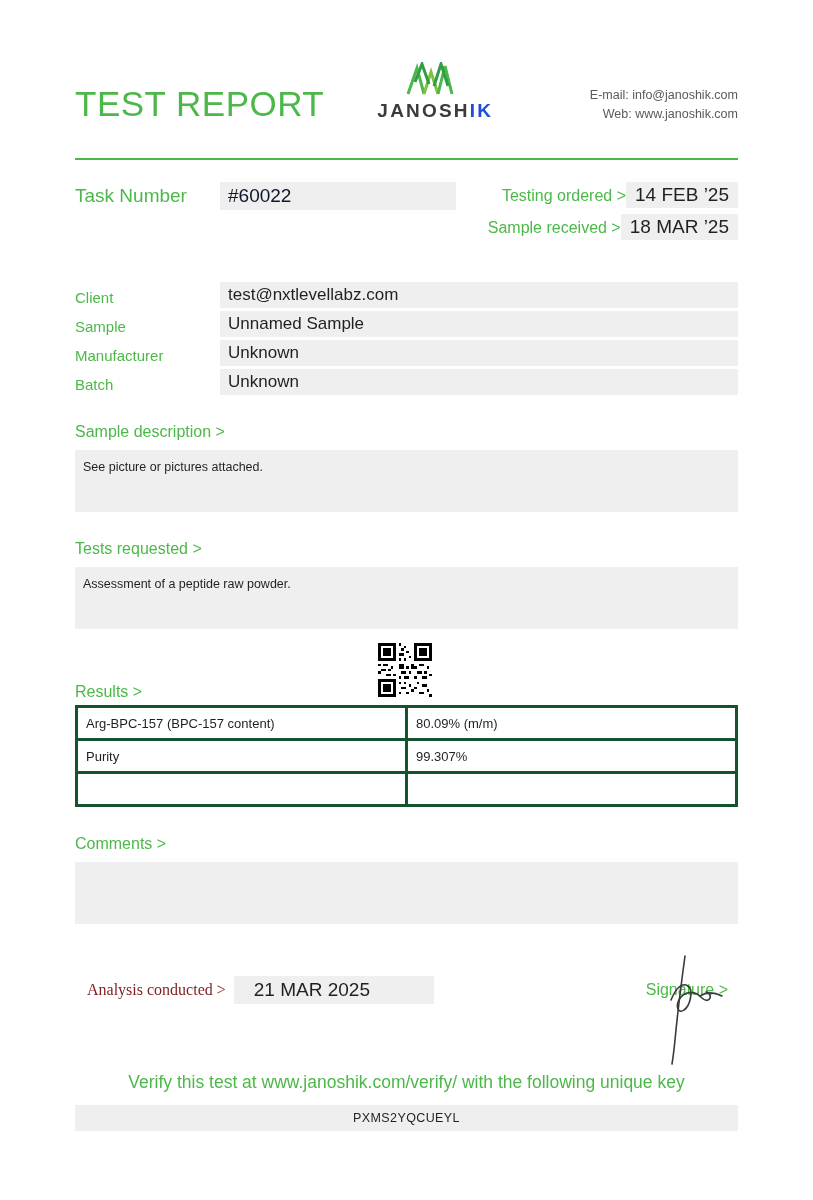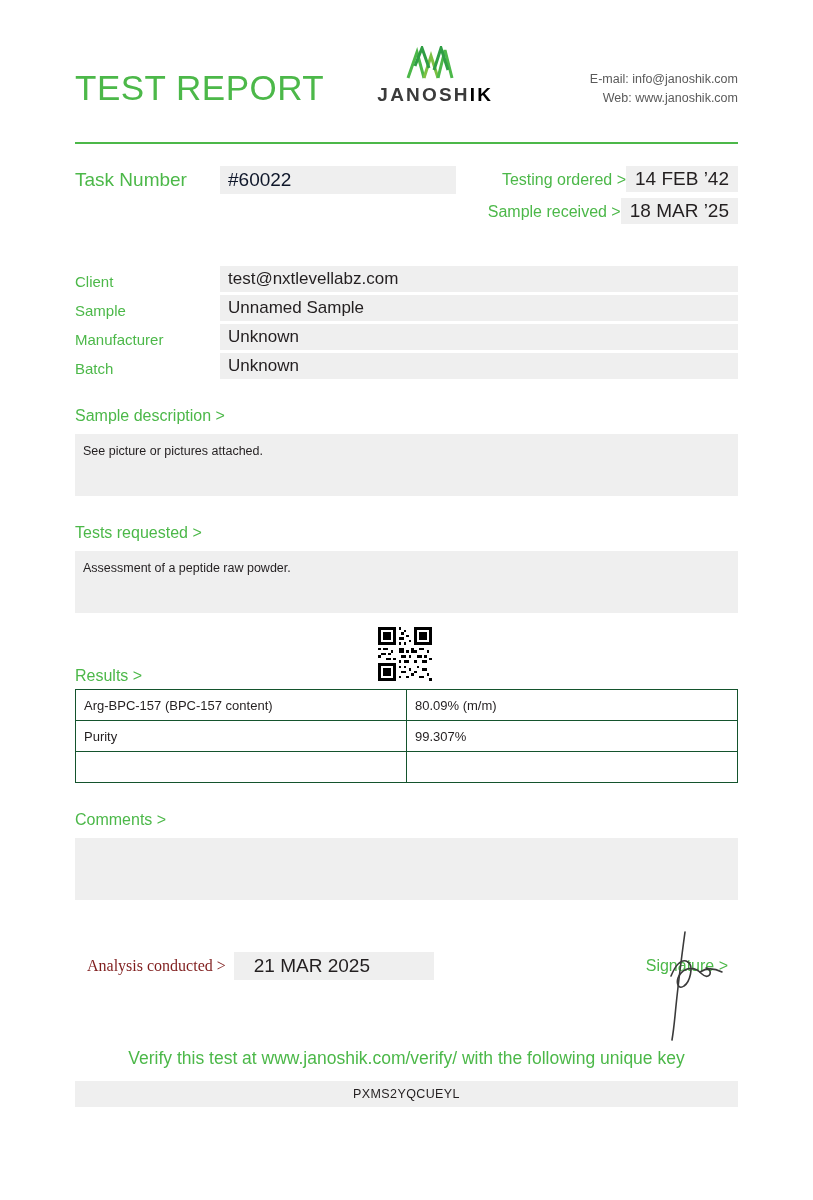--- a/index.html
+++ b/index.html
@@ -20,21 +20,21 @@
     width: 813px;
     height: 1200px;
     box-sizing: border-box;
     padding: 0 75px;
   }
 
   
   .header {
     display: flex;
     align-items: flex-start;
-    padding-top: 42px;
+    padding-top: 58px;
     height: 78px;
   }
   .report-title {
     font-family: "Liberation Sans", sans-serif;
     font-size: 35px;
     font-weight: 400;
     color: #4cb849;
     letter-spacing: 0.5px;
     line-height: 1;
     margin-top: 28px;
@@ -53,21 +53,21 @@
   }
   .logo-word {
     font-family: "Liberation Sans", sans-serif;
     font-size: 19px;
     letter-spacing: 2.2px;
     font-weight: 700;
     color: #3b3b3b;
     margin-top: 4px;
     white-space: nowrap;
   }
-  .logo-word .accent { color: #000000; }
+  .logo-word .accent { color: #1d4ed8; }
   .contact {
     margin-left: auto;
     text-align: right;
     font-family: "Liberation Sans", sans-serif;
     font-size: 12.5px;
     color: #5a5a5a;
     line-height: 1.5;
     margin-top: 28px;
   }
   .rule {
@@ -186,21 +186,21 @@
     width: 54px;
     height: 54px;
   }
   table.results {
     width: 100%;
     border-collapse: collapse;
     margin-top: 4px;
     font-family: "Liberation Sans", sans-serif;
   }
   table.results td {
-    border: 1px solid #14532d;
+    border: 3px solid #14532d;
     font-size: 13px;
     padding: 5px 8px;
     height: 20px;
   }
   table.results td.col1 { width: 50%; }
 
   
   .analysis-row {
     display: flex;
     align-items: center;
@@ -282,21 +282,21 @@
   </div>
 
   <div class="rule"></div>
 
   <div class="task-row">
     <div class="task-label">Task Number</div>
     <div class="task-value">#60022</div>
     <div class="dates">
       <div class="date-line">
         <span class="date-label">Testing ordered  &gt;</span>
-        <span class="date-value">14 FEB ’42</span>
+        <span class="date-value">14 FEB ’25</span>
       </div>
       <div class="date-line">
         <span class="date-label">Sample received &gt;</span>
         <span class="date-value">18 MAR ’25</span>
       </div>
     </div>
   </div>
 
   <div class="info">
     <div class="info-row">

